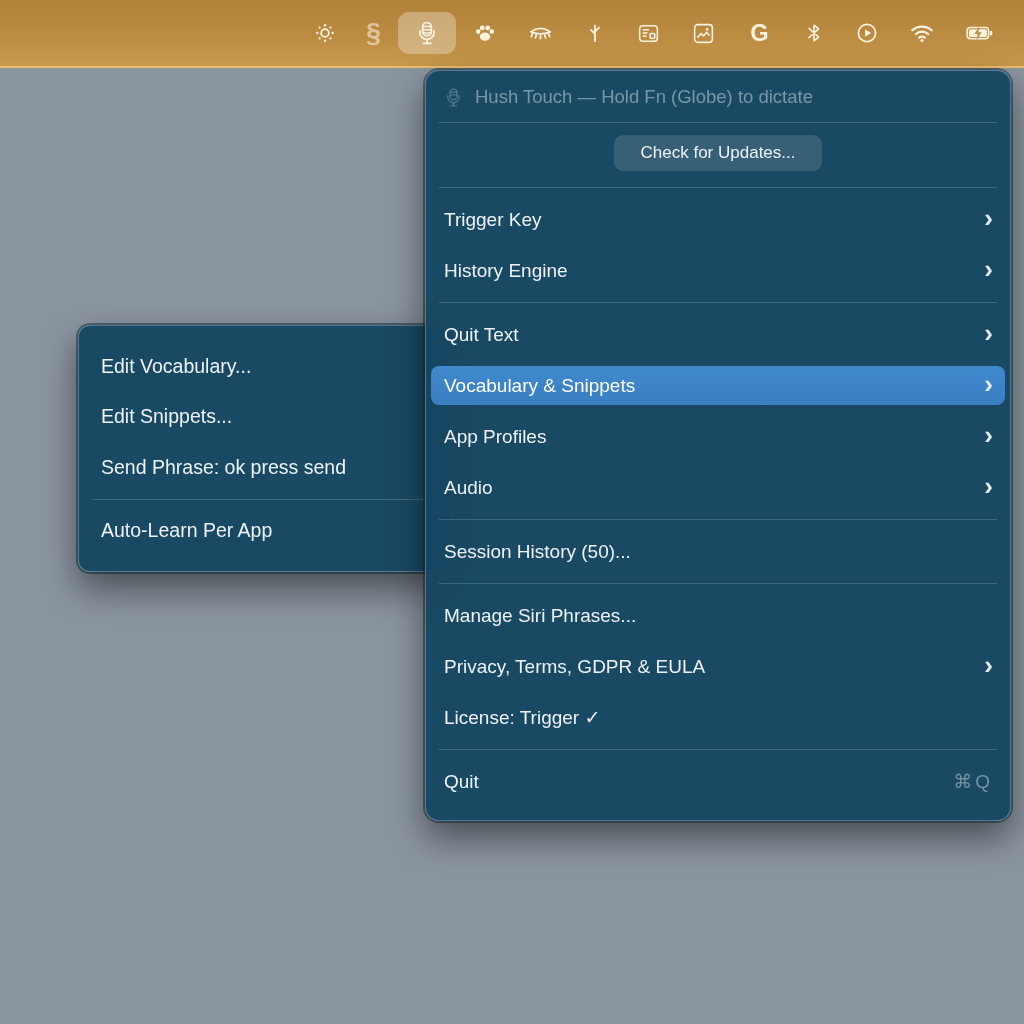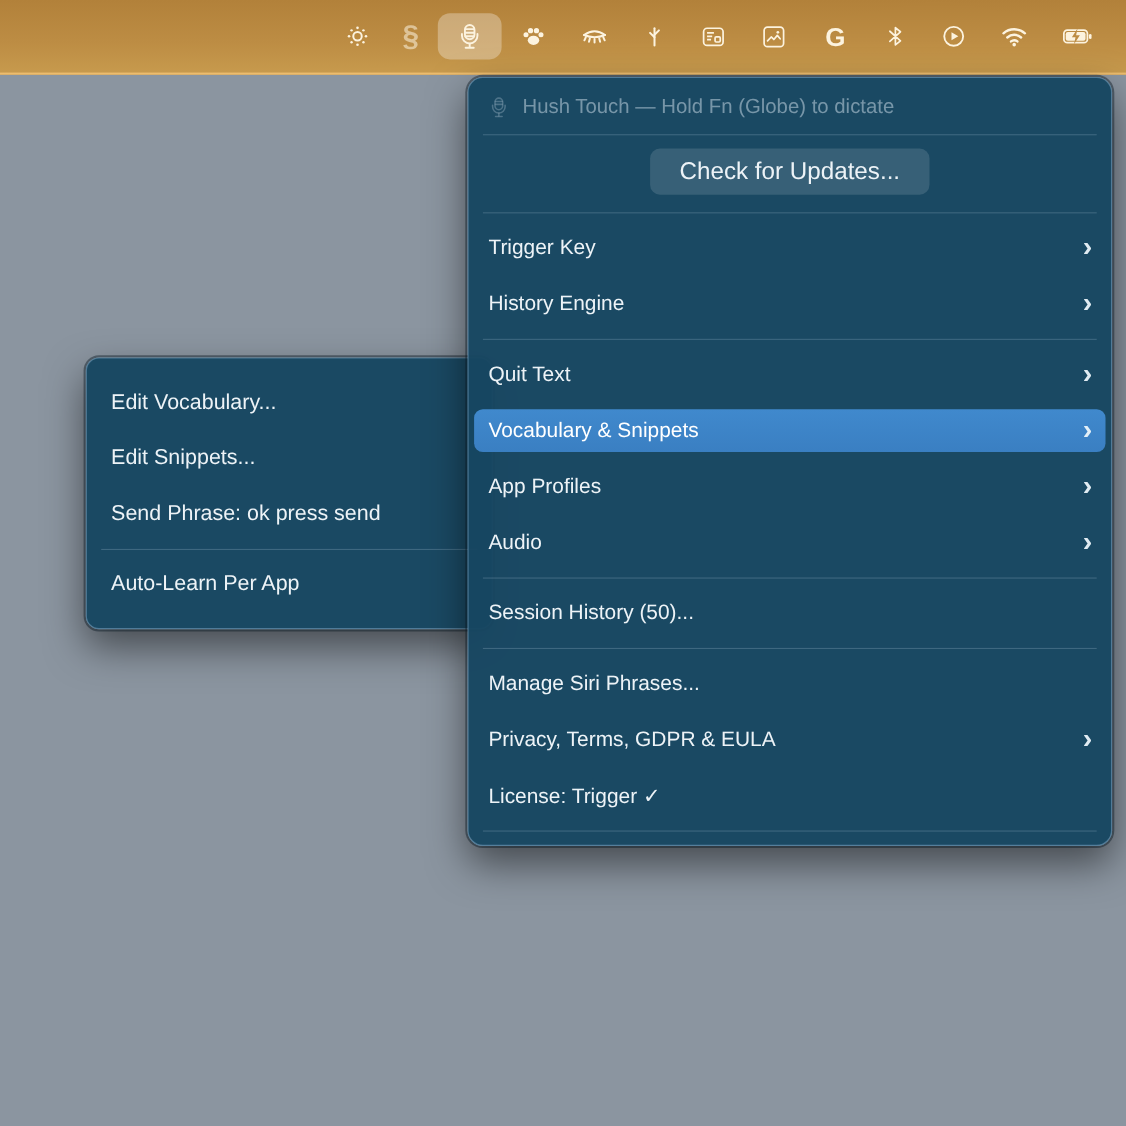--- a/index.html
+++ b/index.html
@@ -65,21 +65,21 @@
     display: flex; align-items: center; gap: 11px;
     padding: 9px 17px 9px; color: rgba(197,214,226,0.55); font-size: 18.5px;
   }
   .menu-header svg { opacity: 0.55; flex: 0 0 auto; }
 
   .divider { height: 1px; background: rgba(190,215,230,0.22); margin: 5px 13px; }
 
   .update-row { display: flex; justify-content: center; padding: 7px 0 11px; }
   .update-btn {
     background: rgba(255,255,255,0.13); border: none; border-radius: 9px;
-    padding: 8px 27px; font-size: 22px; color: #edf3f7;
+    padding: 8px 27px; font-size: 17px; color: #edf3f7;
     font-family: "Liberation Sans", sans-serif; cursor: default;
   }
 
   .menu-item {
     display: flex; align-items: center; justify-content: space-between;
     height: 39px; margin: 12px 5px; padding: 0 12px 0 13px; border-radius: 8px;
   }
   .menu-item.highlighted {
     background: linear-gradient(180deg, #4089cd 0%, #3a7fc2 100%);
     color: #ffffff;
@@ -298,13 +298,17 @@
   <div class="menu-item">
     <span class="item-label">Privacy, Terms, GDPR &amp; EULA</span>
     <span class="chevron">›</span>
   </div>
   <div class="menu-item">
     <span class="item-label">License: Trigger ✓</span>
   </div>
 
   <div class="divider"></div>
 
+  <div class="menu-item">
+    <span class="item-label">Quit</span>
+    <span class="shortcut">⌘Q</span>
+  </div>
 </div>
 
 </body></html>

